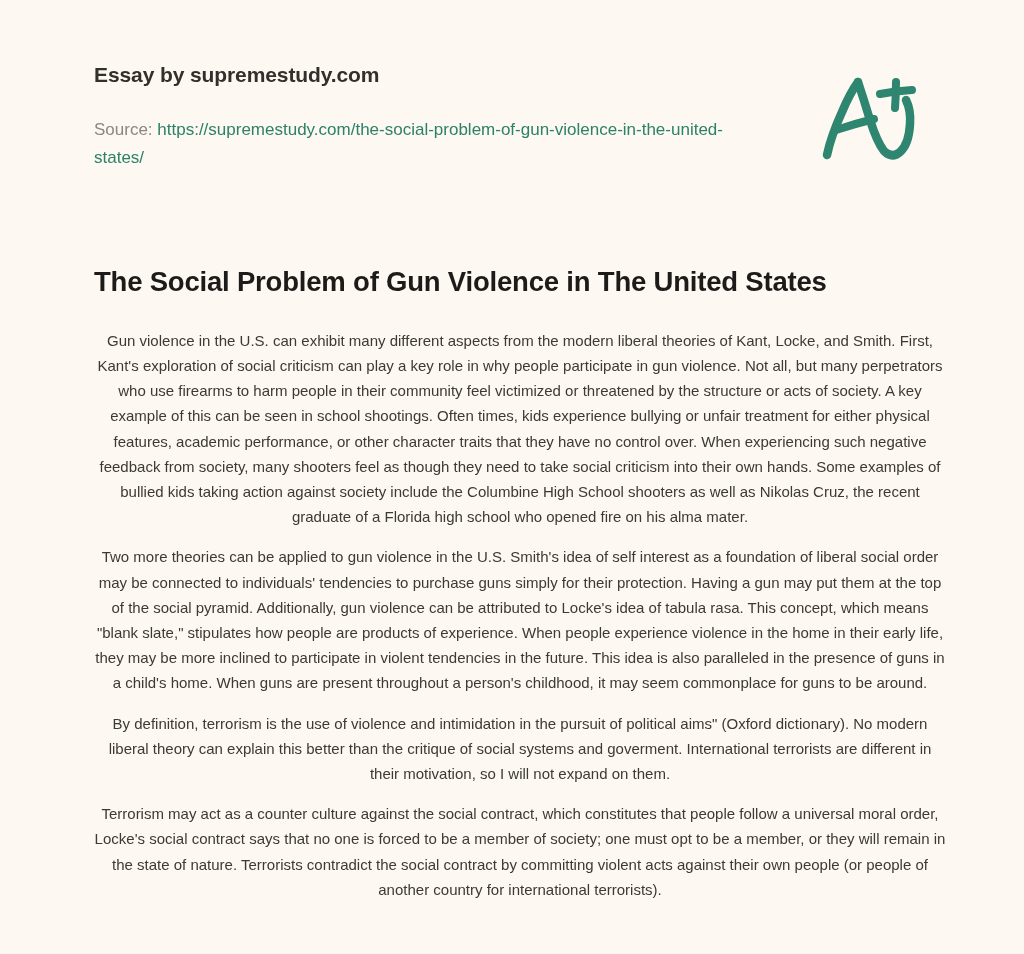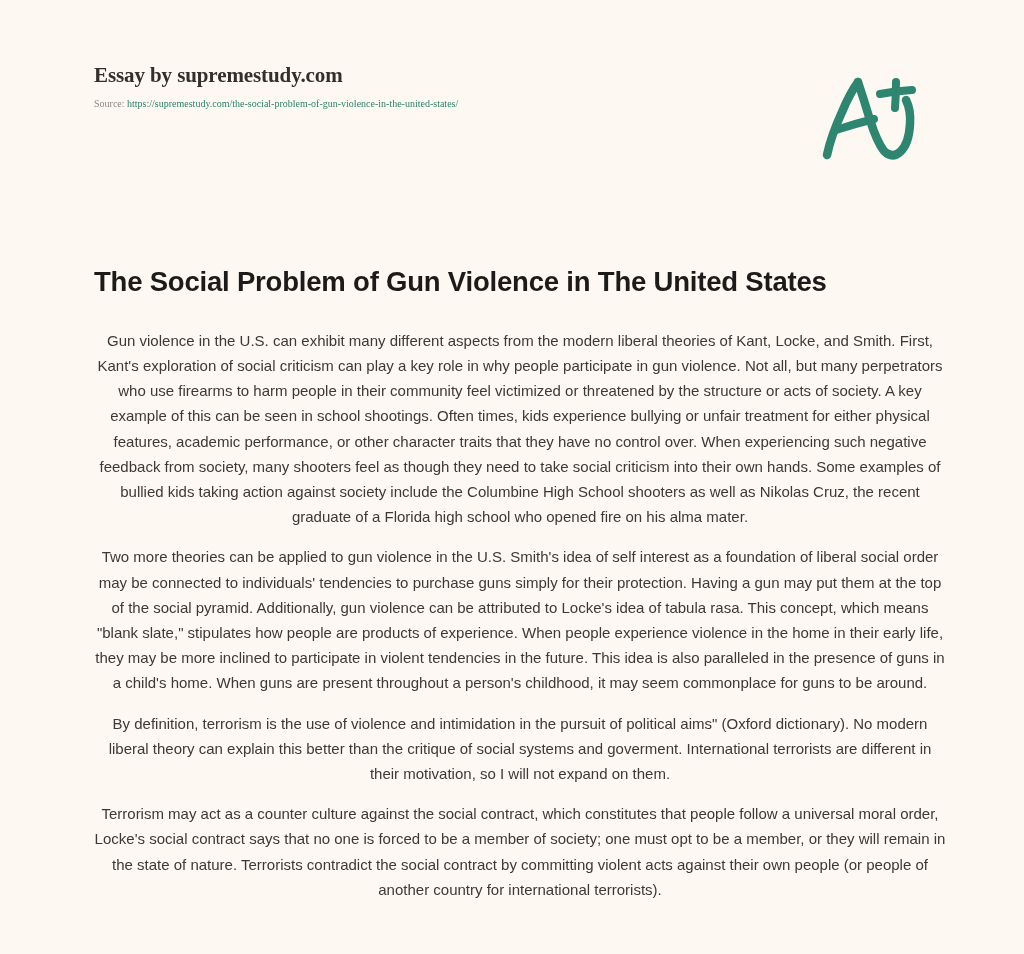--- a/index.html
+++ b/index.html
@@ -23,33 +23,32 @@
     height: 954px;
     padding: 0;
   }
 
   
   .header {
     position: absolute;
     left: 94px;
     top: 62px;
     width: 660px;
-    font-family: Liberation Serif, serif;
   }
   .header-title {
     font-size: 21px;
     font-weight: bold;
     color: #332f2d;
     letter-spacing: -0.1px;
     line-height: 1.25;
     margin: 0;
   }
   .source-line {
-    margin-top: 8px;
-    font-size: 10px;
+    margin-top: 28px;
+    font-size: 17px;
     line-height: 1.62;
     color: #8a8682;
     word-break: break-word;
   }
   .source-label {
     color: #8a8682;
   }
   .source-url {
     color: #2d8169;
     text-decoration: none;

